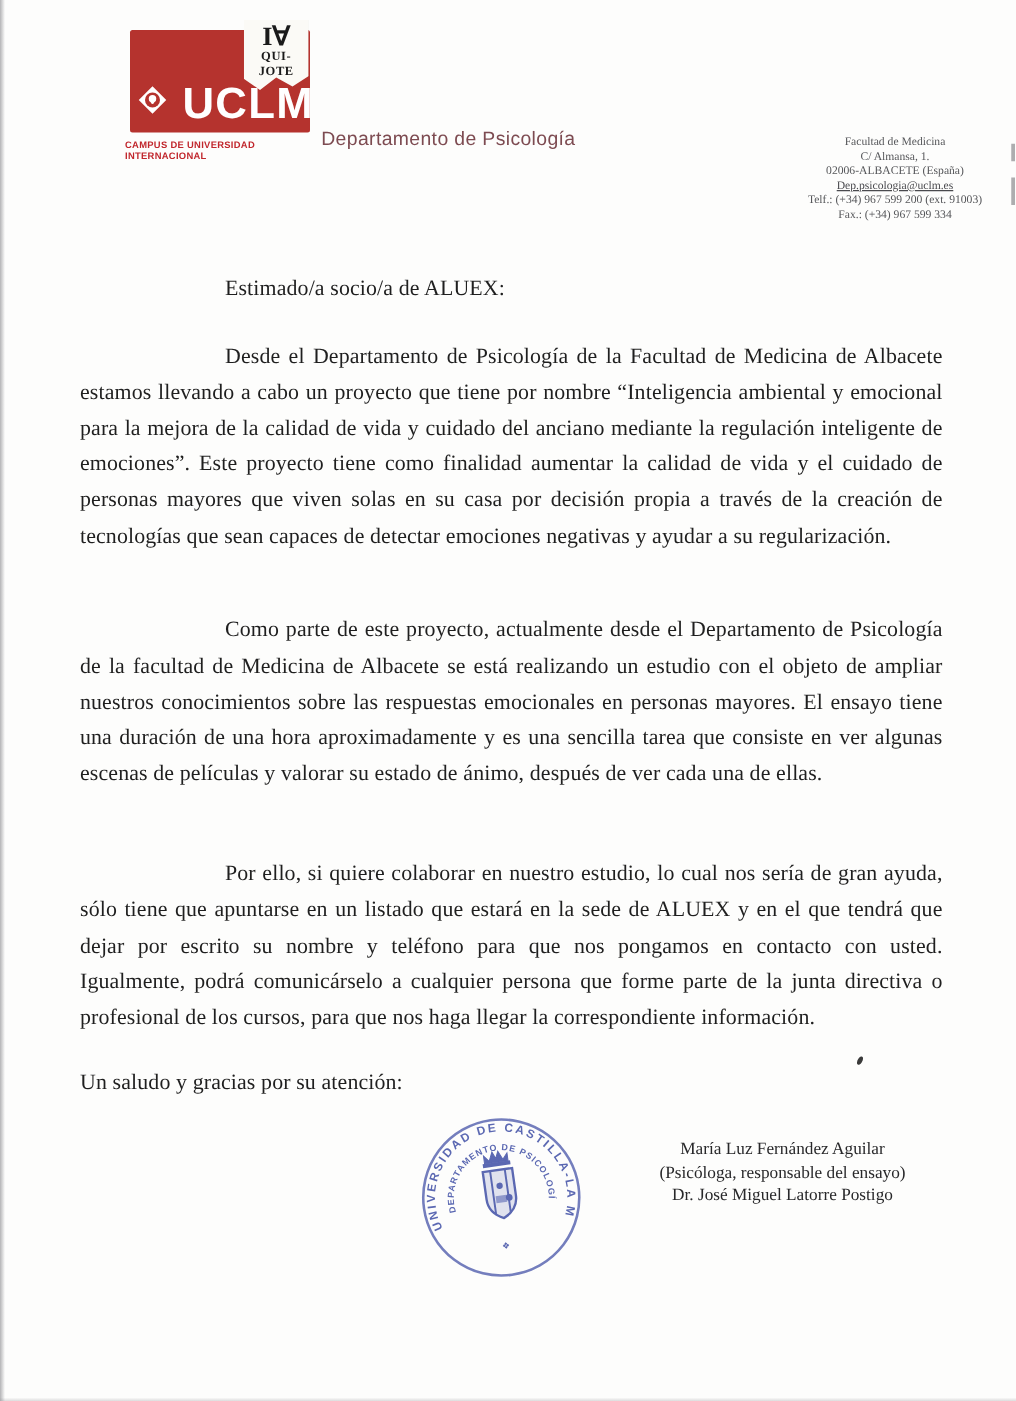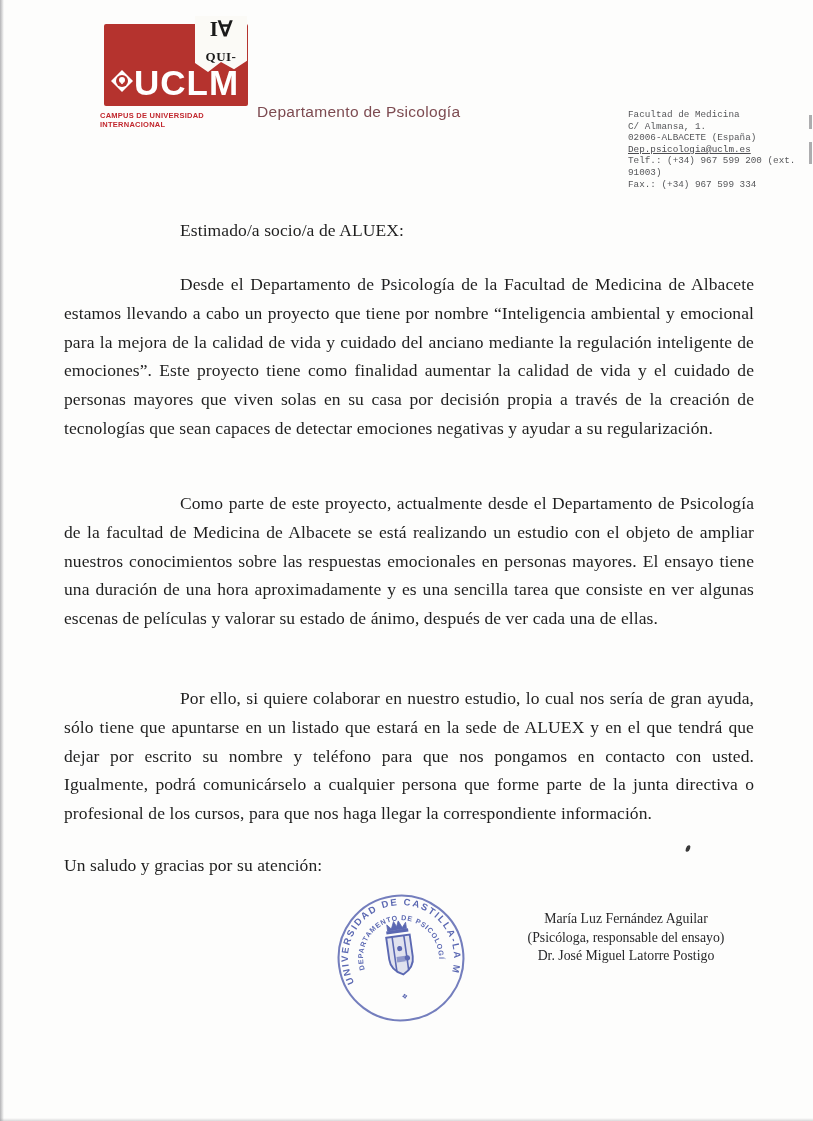--- a/index.html
+++ b/index.html
@@ -17,38 +17,38 @@
   .edge-strip-left{position:absolute;left:0;top:0;bottom:0;width:4px;
     background:linear-gradient(to right,rgba(120,120,125,.55),rgba(120,120,125,0));}
   .edge-mark{position:absolute;background:#8a8a8e;opacity:.7;}
   .ink-speck{position:absolute;left:686px;top:845px;width:4px;height:7px;
     background:#3a3a3a;border-radius:60% 40% 60% 40%;transform:rotate(18deg);}
   .bottom-haze{position:absolute;left:0;right:0;bottom:0;height:3px;
     background:linear-gradient(to top,rgba(150,150,155,.35),rgba(150,150,155,0));}
   
   .logo-box{position:absolute;left:104px;top:24px;width:144px;height:82px;
     background:var(--brand_red);border-radius:2px;}
-  .logo-row{position:absolute;left:6px;bottom:6px;right:4px;display:flex;align-items:center;gap:0;}
+  .logo-row{position:absolute;left:6px;bottom:6px;right:4px;display:flex;align-items:center;gap:12px;}
   .logo-acronym{font-family:"Liberation Sans",sans-serif;font-weight:bold;
     color:#ffffff;font-size:35px;letter-spacing:1px;line-height:1;}
   .flag{position:absolute;left:195px;top:16px;width:52px;height:56px;background:#fbfaf6;
     clip-path:polygon(0 0,100% 0,100% 80%,75% 95%,50% 82%,25% 100%,0 84%);
     display:flex;flex-direction:column;align-items:center;color:#1a1a1a;
     font-family:"Liberation Serif",serif;box-shadow:0 0 0 1px rgba(0,0,0,.05);}
   .flag-numeral{font-size:21px;font-weight:bold;line-height:1.05;margin-top:2px;}
-  .flag-line{font-size:13px;font-weight:bold;letter-spacing:.5px;line-height:1.15;margin-top:10px;}
+  .flag-line{font-size:10px;font-weight:bold;letter-spacing:.5px;line-height:1.15;}
   .campus-line{position:absolute;left:100px;top:111px;width:156px;
     font-family:"Liberation Sans",sans-serif;font-weight:bold;font-size:7.5px;
     letter-spacing:.25px;color:var(--campus_red);}
   .dept-title{position:absolute;left:257px;top:103px;
     font-family:"Liberation Sans",sans-serif;font-size:15.5px;color:var(--dept_maroon);
     letter-spacing:.3px;}
   .contact{position:absolute;left:628px;top:109px;width:176px;
-    font-family:Liberation Mono, monospace;font-size:9.3px;line-height:11.6px;
-    color:var(--contact_gray);}
+    font-family:Liberation Serif, serif;font-size:9.3px;line-height:11.6px;
+    color:var(--contact_gray);text-align:center;}
   .contact .email{text-decoration:underline;color:#4a4a4e;}
   
   .bodytext{position:absolute;left:64px;width:690px;font-size:17.5px;
     line-height:28.8px;text-align:justify;letter-spacing:.1px;color:var(--body_ink);}
   .indent{text-indent:116px;}
   .greeting{top:216px;}
   .para1{top:270px;}
   .para2{top:489px;}
   .para3{top:684px;}
   .closing{top:851px;text-align:left;}

